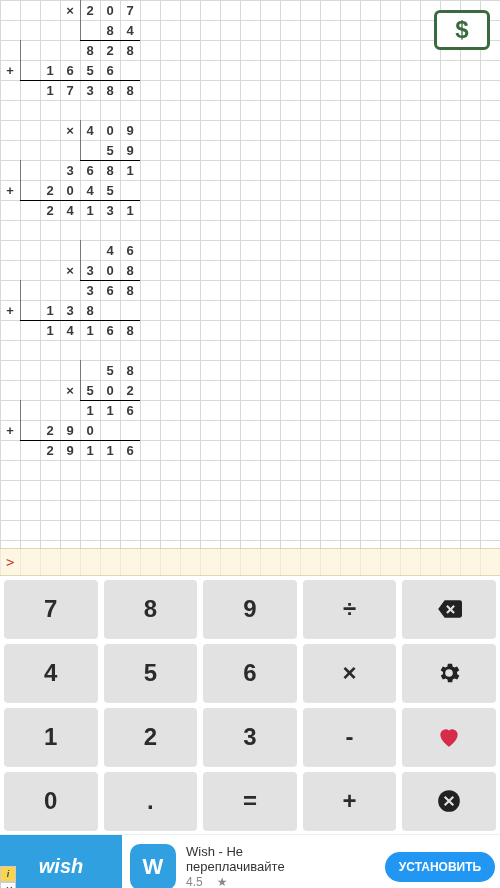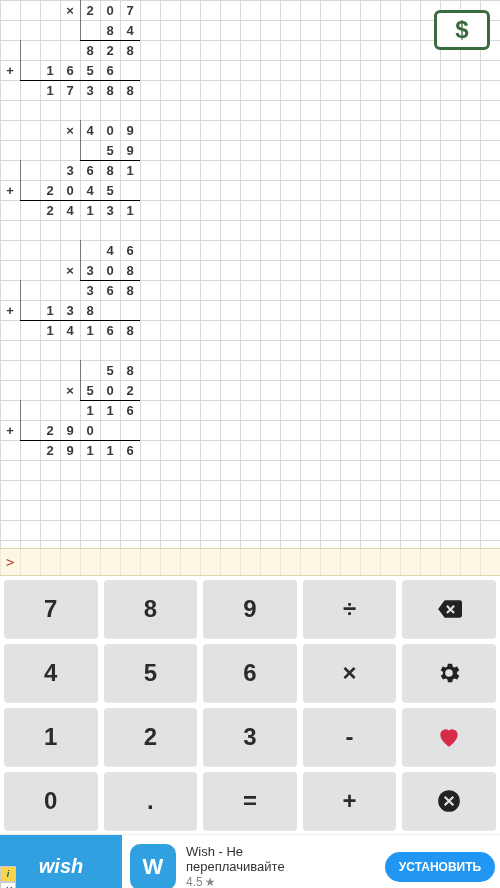--- a/index.html
+++ b/index.html
@@ -73,21 +73,21 @@
     border-top: 1px solid #eee;
   }
   .ad-left { flex: 0 0 122px; background: #30a0e0; display: flex; align-items: center; justify-content: center; color: #fff; font-weight: 700; font-size: 20px; font-style: italic; position: relative; }
   .ad-badge { position: absolute; left:0; bottom:0; width:16px; height:32px; display:flex; flex-direction:column; }
   .ad-badge div { width:16px; height:16px; font-size:9px; display:flex; align-items:center; justify-content:center; }
   .ad-badge .b1 { background:#fcd34d; color:#066; border:1px solid #ccc; }
   .ad-badge .b2 { background:#fff; color:#066; border:1px solid #ccc; }
   .ad-mid { flex: 1; display: flex; align-items: center; gap: 10px; padding: 0 8px; }
   .ad-icon { width: 46px; height: 46px; border-radius: 10px; background: #30a0e0; display:flex; align-items:center; justify-content:center; color:#fff; font-weight:700; font-size:22px; }
   .ad-text { display:flex; flex-direction:column; font-size:13px; color:#333; line-height:1.2; }
-  .ad-text .line2 { display:flex; align-items:flex-start; gap:2px; }
+  .ad-text .line2 { display:flex; align-items:flex-start; gap:14px; }
   .ad-text .rating { color:#888; font-size:12px; }
   .ad-btn { flex:0 0 120px; display:flex; align-items:center; justify-content:center; }
   .ad-btn button { background:#2196f3; color:#fff; border:none; border-radius:18px; padding:8px 14px; font-size:12px; font-weight:600; }
 
 </style>
 </head>
 <body>
 
 <div class="grid-area">
   <div class="money-badge">

